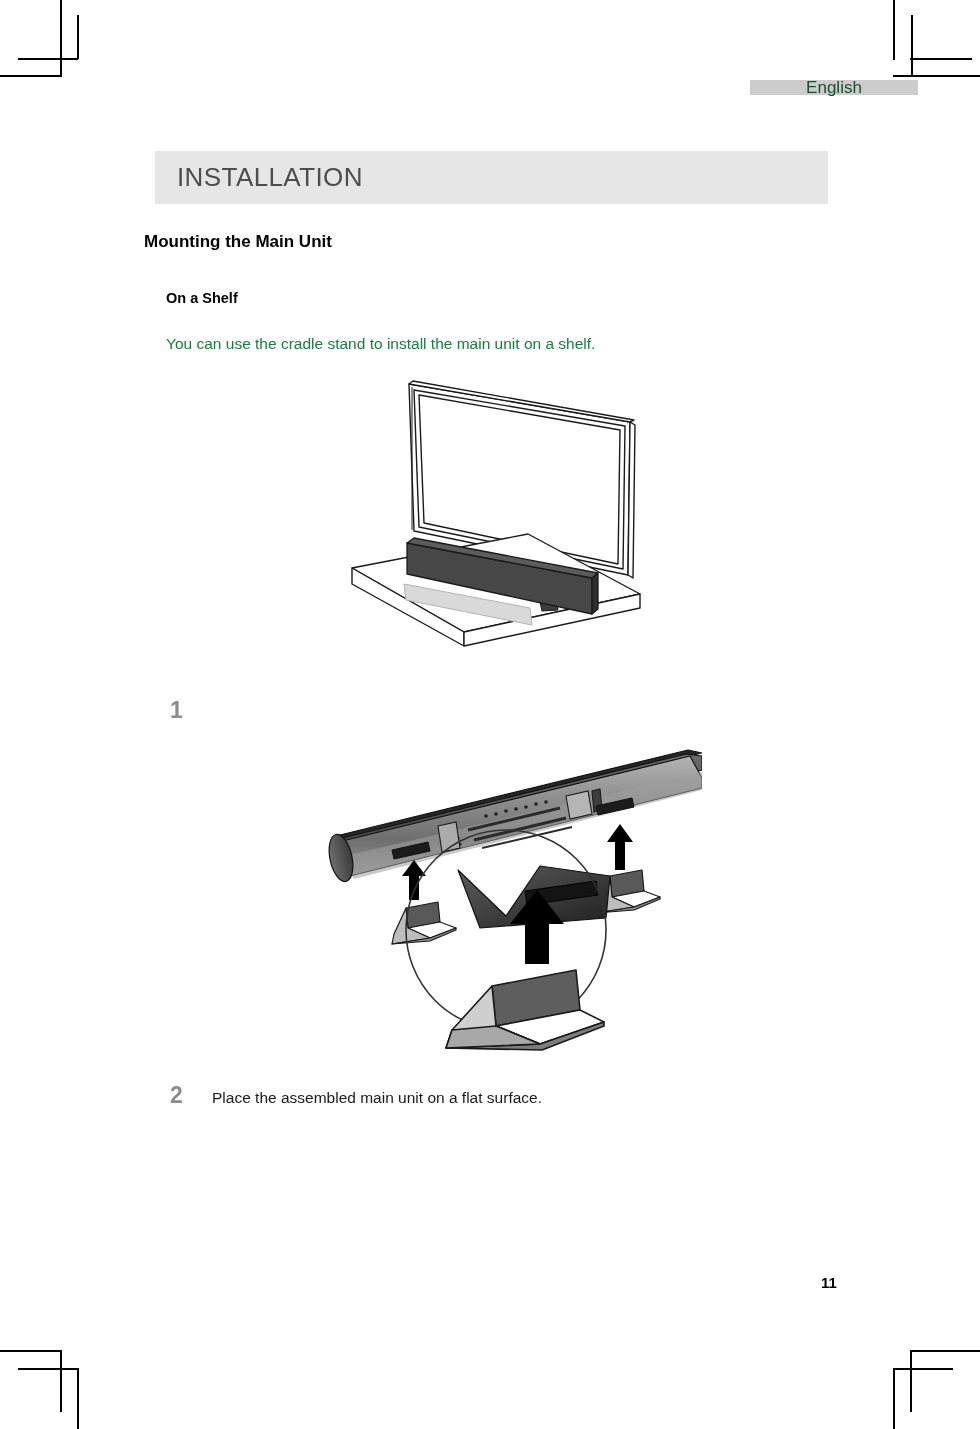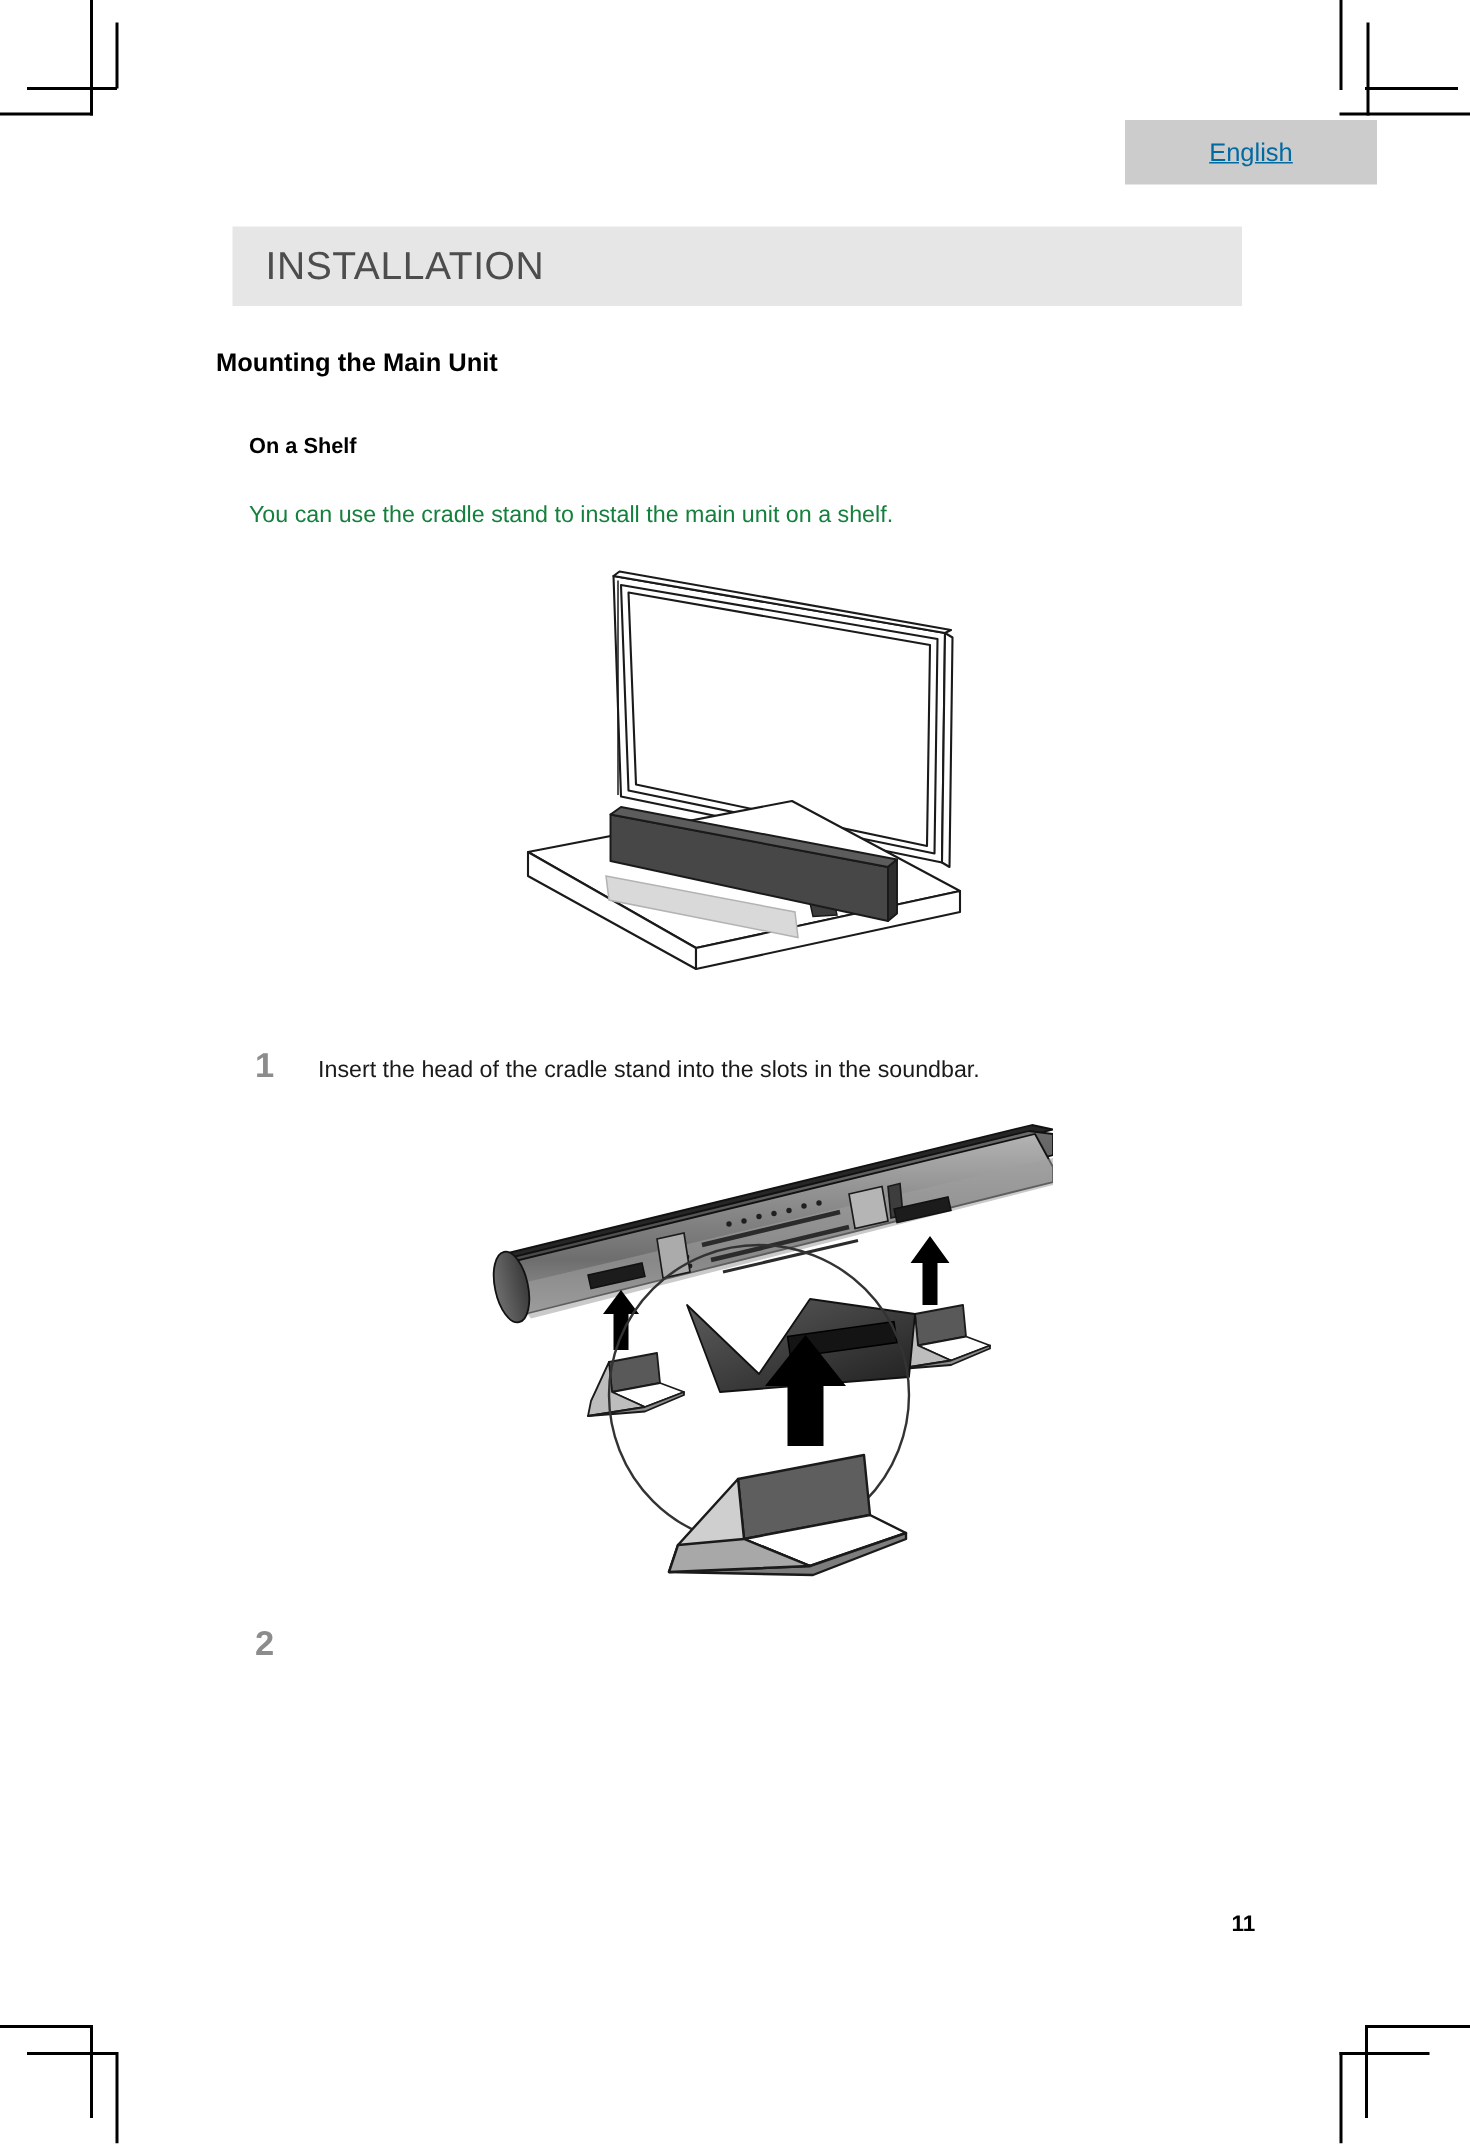--- a/index.html
+++ b/index.html
@@ -48,28 +48,27 @@
   #crop-br .h2 { left: 33px; top: 48px; width: 60px; }
   #crop-br .v1 { left: 50px; top: 30px; height: 62px; }
   #crop-br .v2 { left: 33px; top: 48px; height: 61px; }
 
   
   #language-tab {
     position: absolute;
     left: 750px;
     top: 80px;
     width: 168px;
-    height: 43px;
+    height: 15px;
     background: #cccccc;
     display: flex;
     align-items: center;
     justify-content: center;
     font-size: 17px;
-    color: #0369a1;
-    text-decoration: underline;
+    color: #14532d;
   }
 
   
   #section-title-band {
     position: absolute;
     left: 155px;
     top: 151px;
     width: 673px;
     height: 53px;
     background: #e6e6e6;
@@ -313,19 +312,19 @@
       <path d="M186,278 L270,262 L294,274 L230,296 Z" fill="#ffffff"></path>
       <path d="M182,238 L186,278 L230,296 L136,300 L142,282 Z" fill="#cfcfcf"></path>
       <path d="M136,300 L230,296 L294,274 L294,278 L232,302 Z" fill="#7d7d7d"></path>
       <path d="M142,282 L186,278 L230,296 L136,300 Z" fill="#a8a8a8"></path>
     </g>
   </svg>
 </div>
 
 <div class="step" id="step-1">
   <span class="step-number">1</span>
-  <span class="step-text">Insert the head of the cradle stand into the slots in the soundbar.</span>
 </div>
 <div class="step" id="step-2">
   <span class="step-number">2</span>
+  <span class="step-text">Place the assembled main unit on a flat surface.</span>
 </div>
 
 <div id="page-number">11</div>
 
 </body></html>

